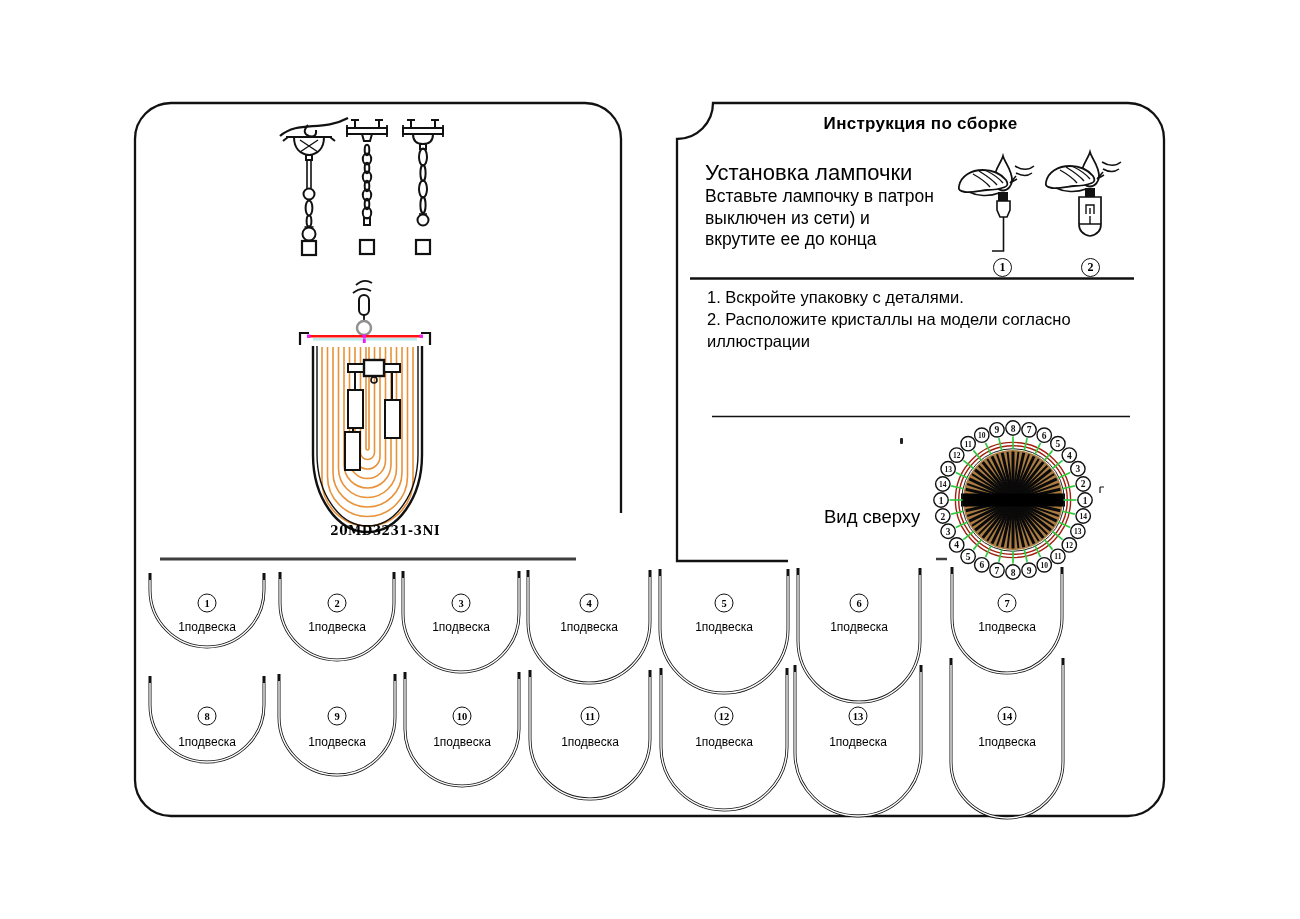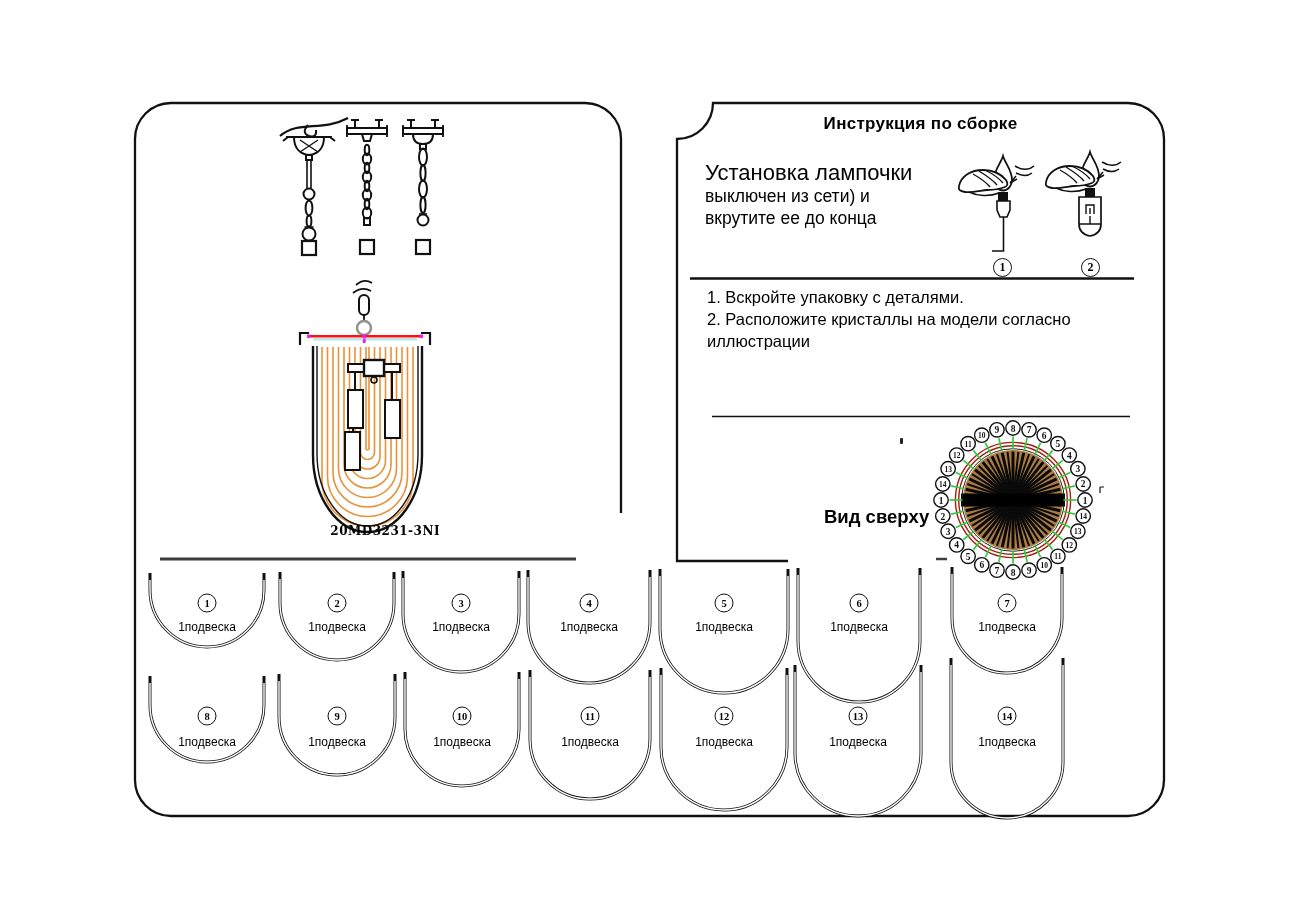--- a/index.html
+++ b/index.html
@@ -3,21 +3,21 @@
 <meta charset="utf-8">
 <style>
   html,body{margin:0;padding:0;background:#fff;}
   .sheet{position:relative;width:1300px;height:919px;background:#fff;overflow:hidden;
          font-family:"Liberation Sans",sans-serif;color:#000;}
   .abs{position:absolute;}
   .rp-title{font-size:17px;font-weight:bold;letter-spacing:.3px;text-align:center;}
   .rp-head{font-size:22px;}
   .rp-line{font-size:17.5px;line-height:21.5px;}
   .step-line{font-size:16.5px;line-height:22px;}
-  .view-label{font-size:18.5px;font-weight:bold;}
+  .view-label{font-size:18.5px;}
   .model-label{font-family:"DejaVu Serif",serif;font-weight:bold;font-size:12px;
                letter-spacing:.5px;text-align:right;}
   .fig-badge{position:absolute;width:17px;height:17px;border:1.7px solid #111;border-radius:50%;
              display:flex;align-items:center;justify-content:center;
              font:bold 12px "Liberation Serif",serif;background:#fff;}
   .pnum{position:absolute;width:17px;height:17px;border:1.6px solid #111;border-radius:50%;
         display:flex;align-items:center;justify-content:center;
         font:bold 10.5px "Liberation Serif",serif;background:#fff;transform:translate(-50%,-50%);}
   .plabel{position:absolute;font-size:12px;transform:translate(-50%,-50%);white-space:nowrap;}
   .stray{position:absolute;width:3px;height:6px;background:#222;border-radius:1px;}
@@ -165,20 +165,21 @@
         <rect x="95" y="125" width="15" height="38" fill="#fff"></rect>
       </g>
     </g>
   </svg>
 
   <div class="abs model-label" style="left:300px;top:524px;width:140px;">20MD3231-3NI</div>
 
   <div class="abs rp-title" style="left:677px;top:114px;width:487px;">Инструкция по сборке</div>
   <div class="abs rp-head" style="left:705px;top:160px;">Установка лампочки</div>
   <div class="abs" style="left:705px;top:186px;">
+    <div class="rp-line">Вставьте лампочку в патрон</div>
     <div class="rp-line">выключен из сети) и</div>
     <div class="rp-line">вкрутите  ее до конца</div>
   </div>
 
   <svg id="bulbs-svg" width="240" height="135" viewBox="0 0 240 135" style="left:930px;top:140px">
     <defs>
       <g id="bulbfig">
         <path d="M0,-34 C2,-27 9,-20 9,-10 A9,10.5 0 1 1 -9,-10 C-9,-20 -2,-27 0,-34 Z" fill="#fff" stroke="#111" stroke-width="1.8"></path>
         <rect x="-5" y="2" width="10" height="9" fill="#111"></rect>
         <path d="M-44,-4 C-42,-14 -32,-20 -20,-20 C-10,-20 -2,-16 3,-10 C5,-7 5,-4 2,-3

